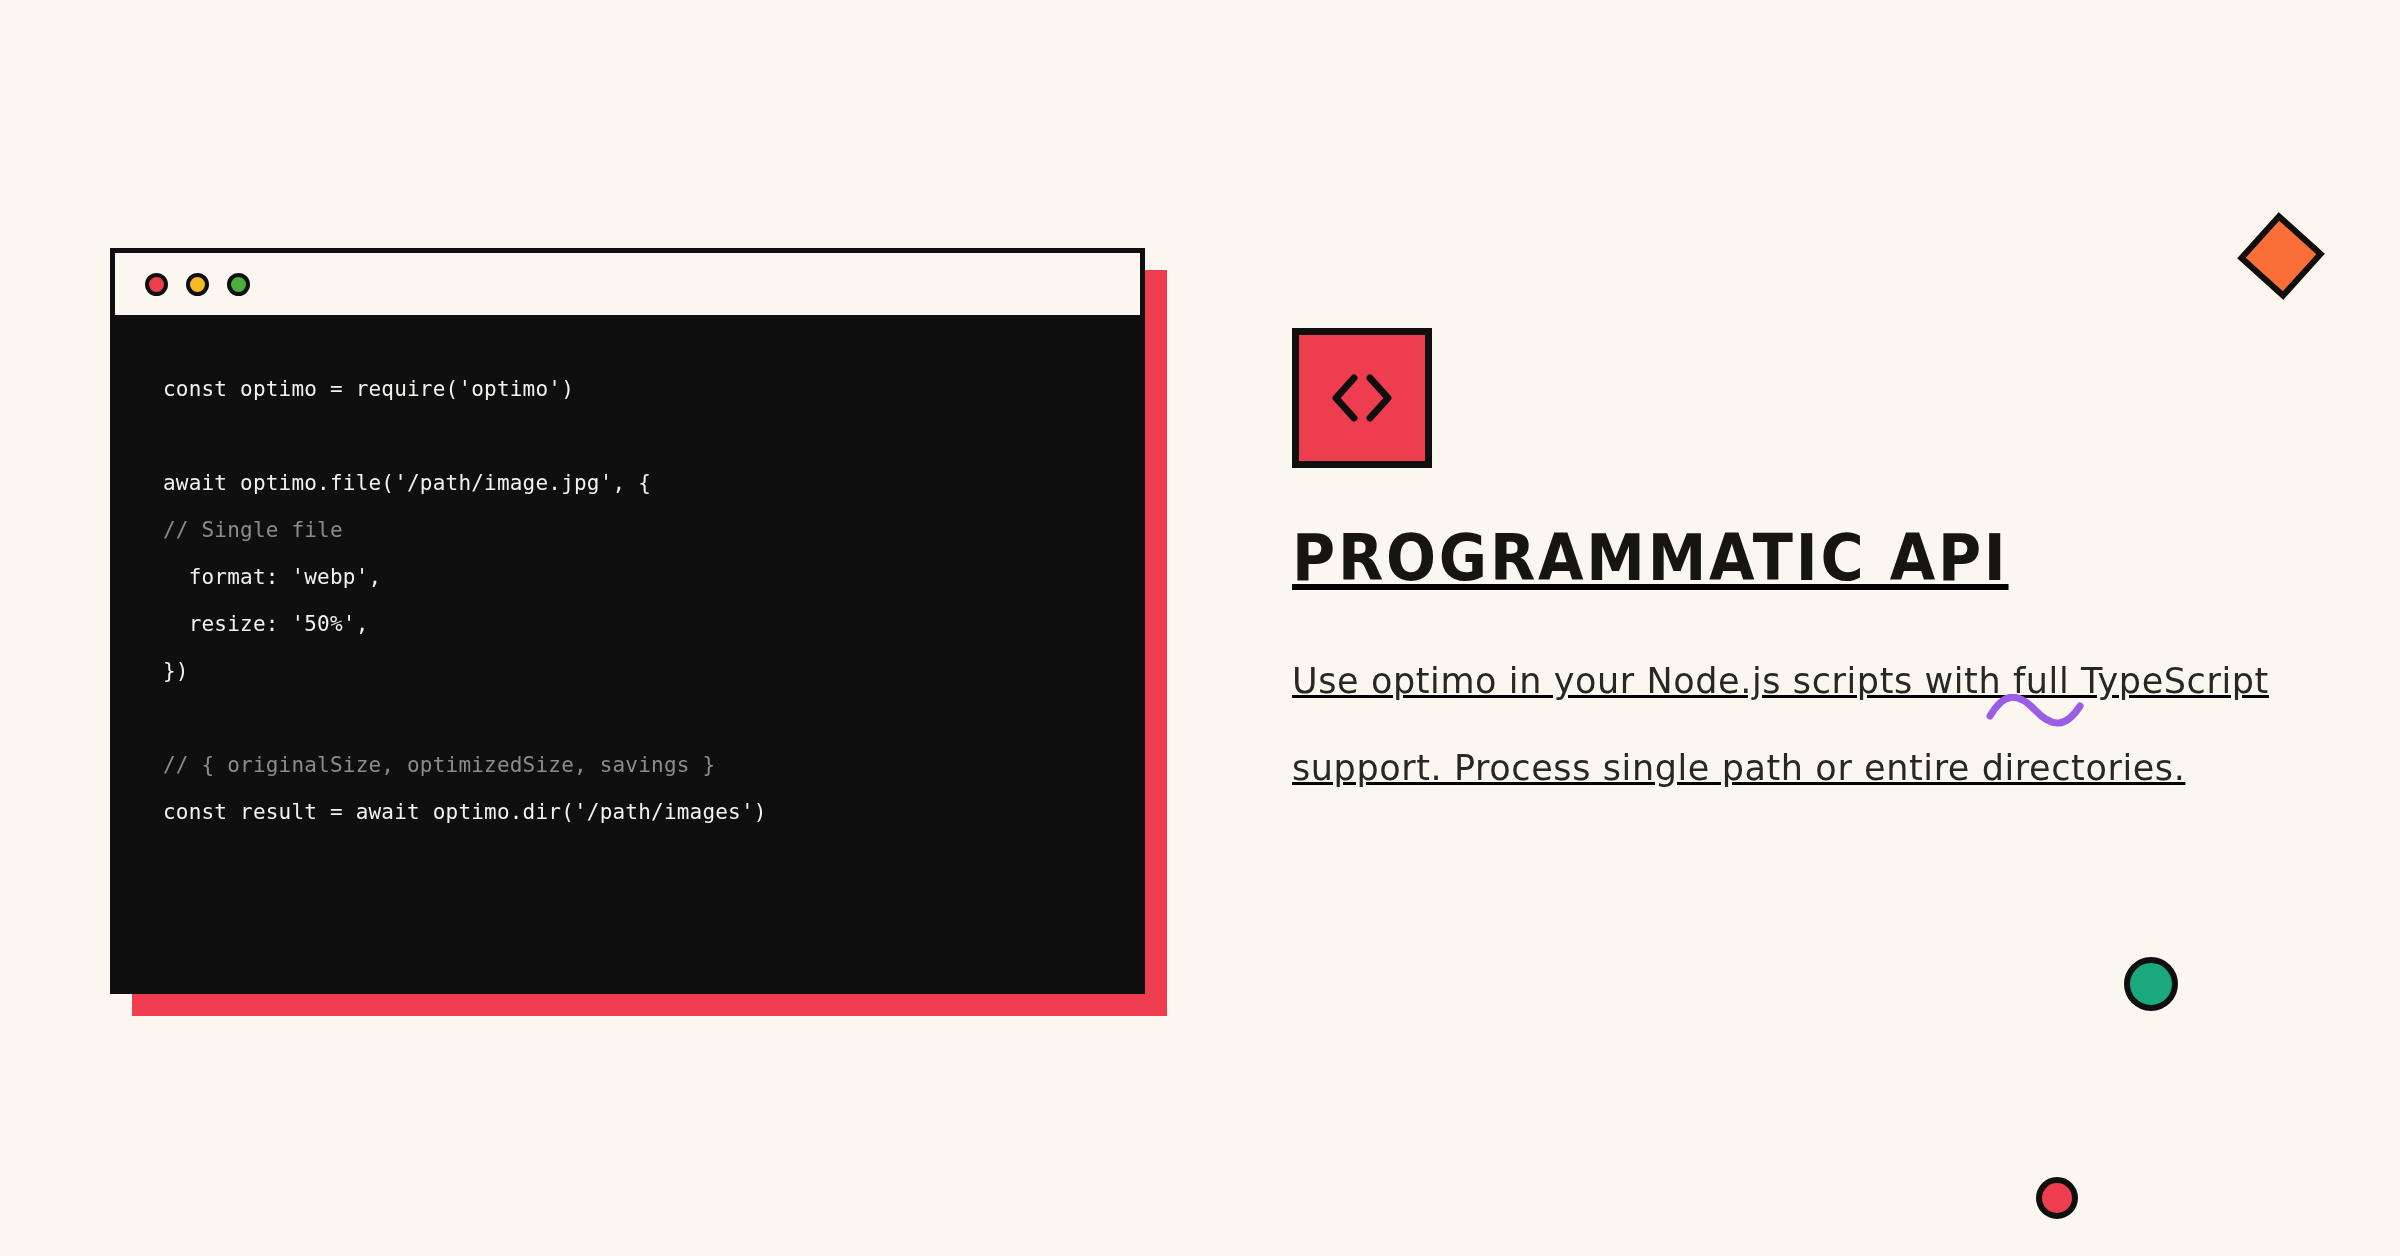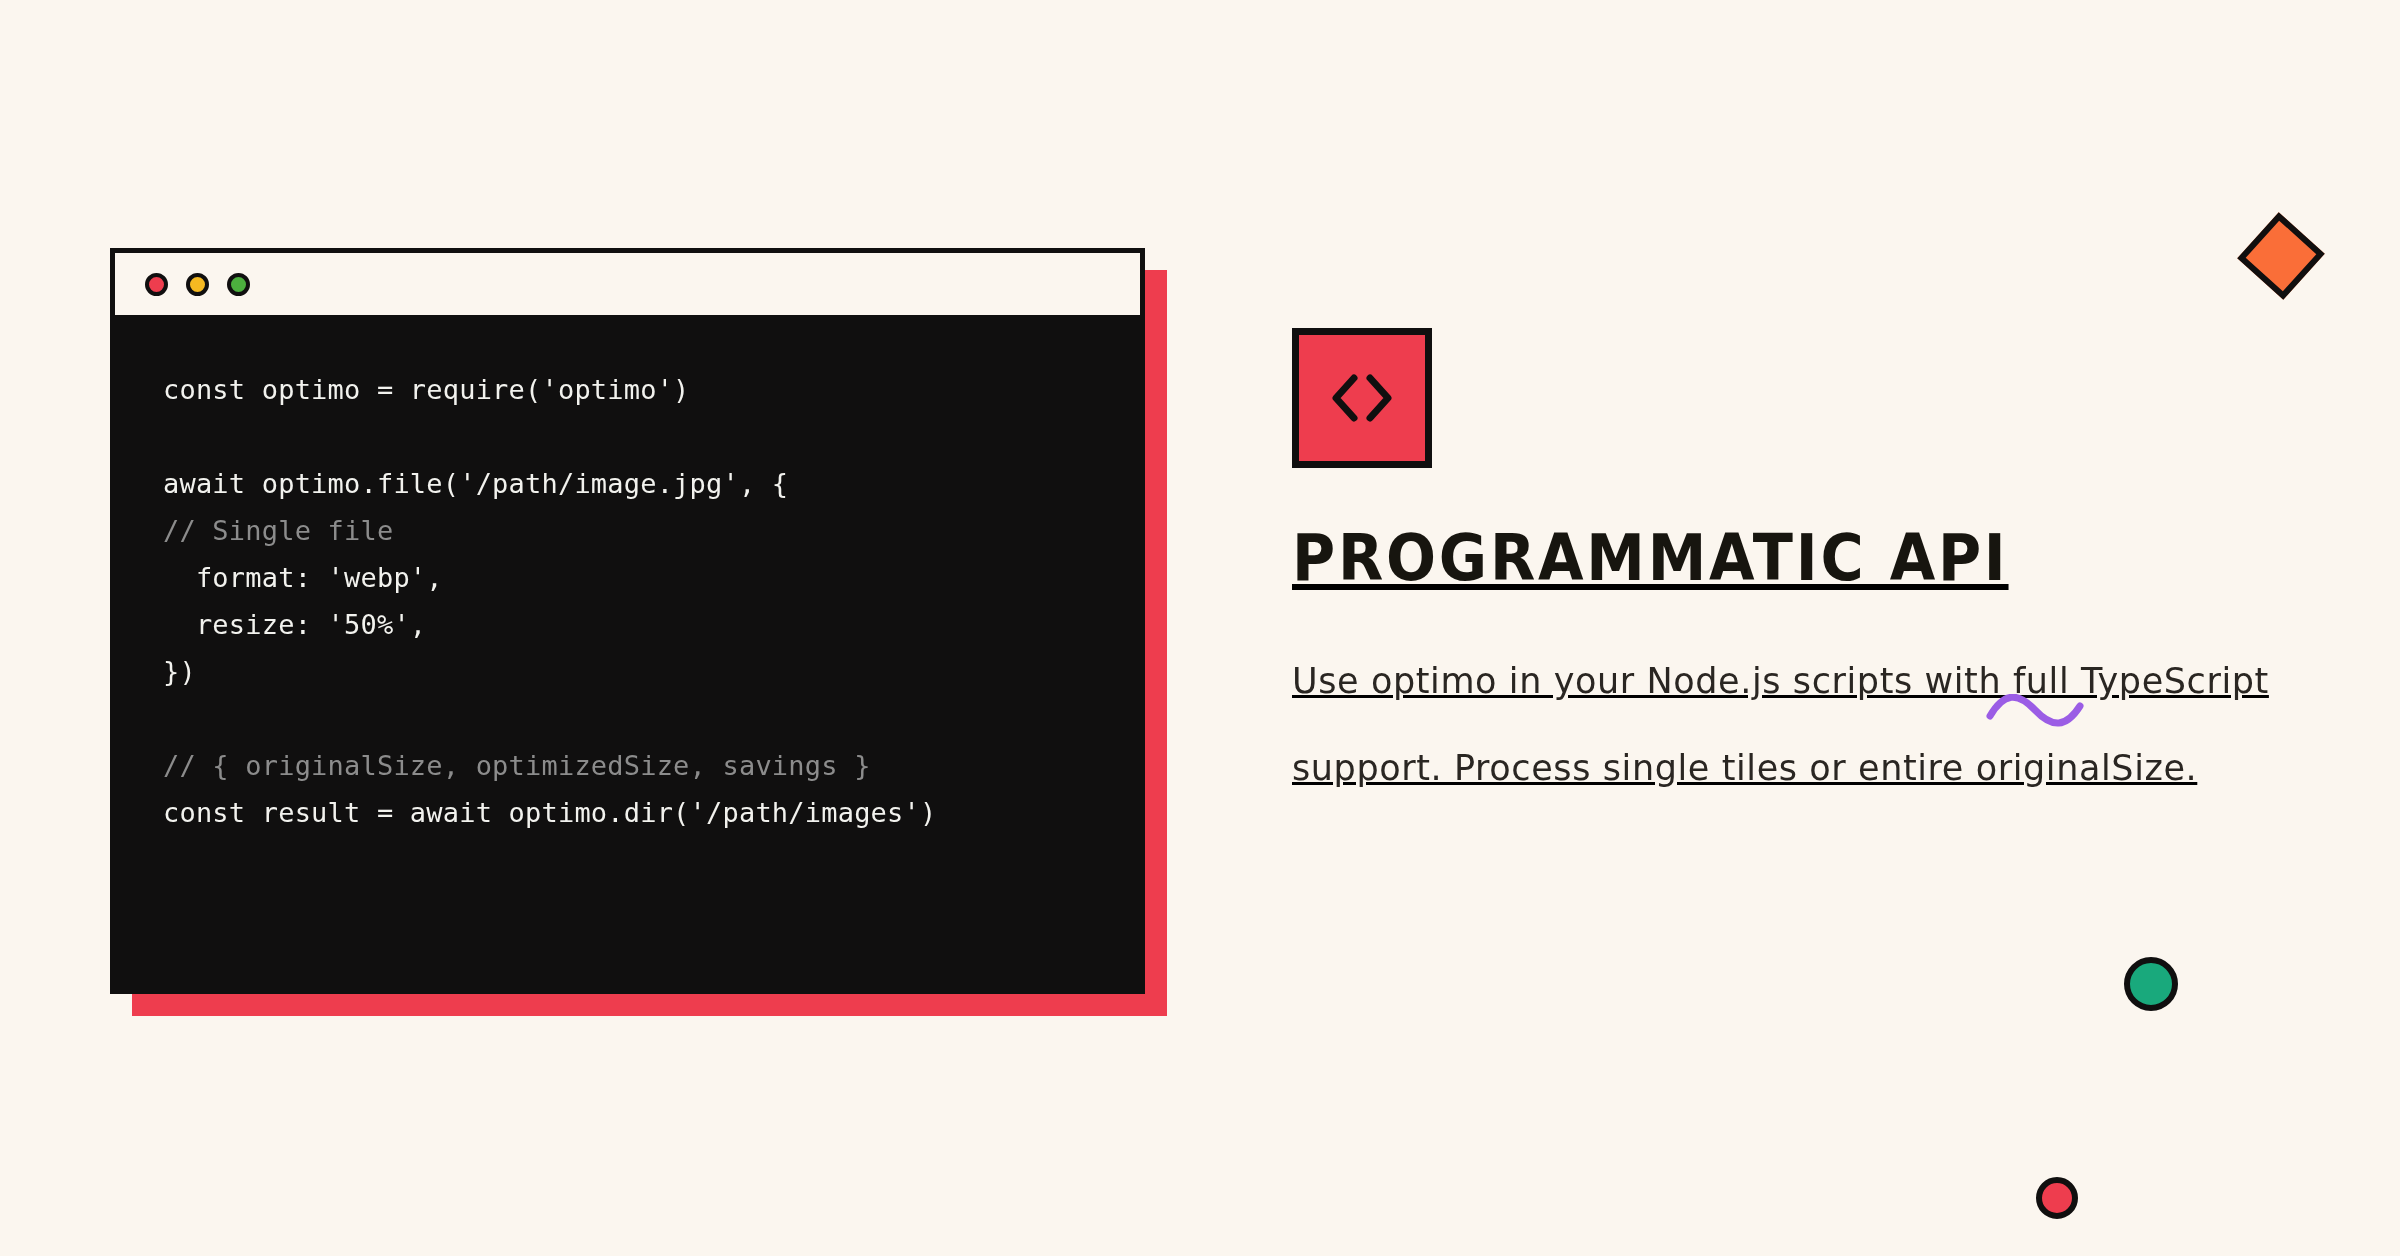--- a/index.html
+++ b/index.html
@@ -73,21 +73,21 @@
   }
   .dot-red    { background: #EE3D4E; }
   .dot-yellow { background: #F5B921; }
   .dot-green  { background: #4CAF3E; }
 
   .code-body {
     flex: 1 1 auto;
     background: #100F0F;
     padding: 46px 0 0 48px;
     font-family: "DejaVu Sans Mono", monospace;
-    font-size: 27px;
+    font-size: 21px;
     line-height: 47px;
     letter-spacing: 0.2px;
   }
 
   .code-line { white-space: pre; color: #F2F2EE; height: 47px; }
   .code-line.comment { color: #8C8C8C; }
   .code-line.blank { color: transparent; }
 
   
   .feature {
@@ -214,21 +214,21 @@
     <div class="feature-icon">
       <svg width="72" height="52" viewBox="0 0 72 52" aria-hidden="true">
         <path d="M28 6 L10 26 L28 46" fill="none" stroke="#100F0F" stroke-width="7" stroke-linecap="round" stroke-linejoin="round"></path>
         <path d="M44 6 L62 26 L44 46" fill="none" stroke="#100F0F" stroke-width="7" stroke-linecap="round" stroke-linejoin="round"></path>
       </svg>
     </div>
 
     <div class="feature-title">PROGRAMMATIC API</div>
 
     <div class="feature-desc-wrap" style="position:relative;">
-      <div class="feature-desc">Use optimo in your Node.js scripts with full TypeScript support. Process single tiles or entire originalSize.</div>
+      <div class="feature-desc">Use optimo in your Node.js scripts with full TypeScript support. Process single path or entire directories.</div>
       <svg class="squiggle" viewBox="0 0 98 34" aria-hidden="true">
         <path d="M4 22 C 18 -2, 32 -2, 49 16 C 66 34, 80 34, 94 12" fill="none" stroke="#9B5DE5" stroke-width="7" stroke-linecap="round"></path>
       </svg>
     </div>
 
   </div>
 
   <div class="deco-diamond"></div>
   <div class="deco-circle-teal"></div>
   <div class="deco-circle-red"></div>

